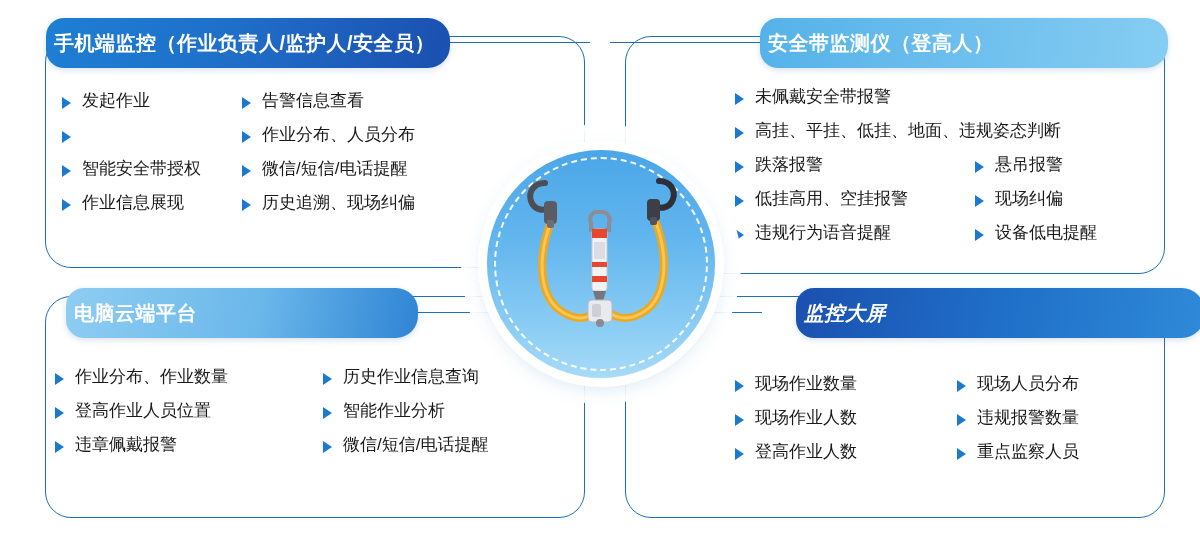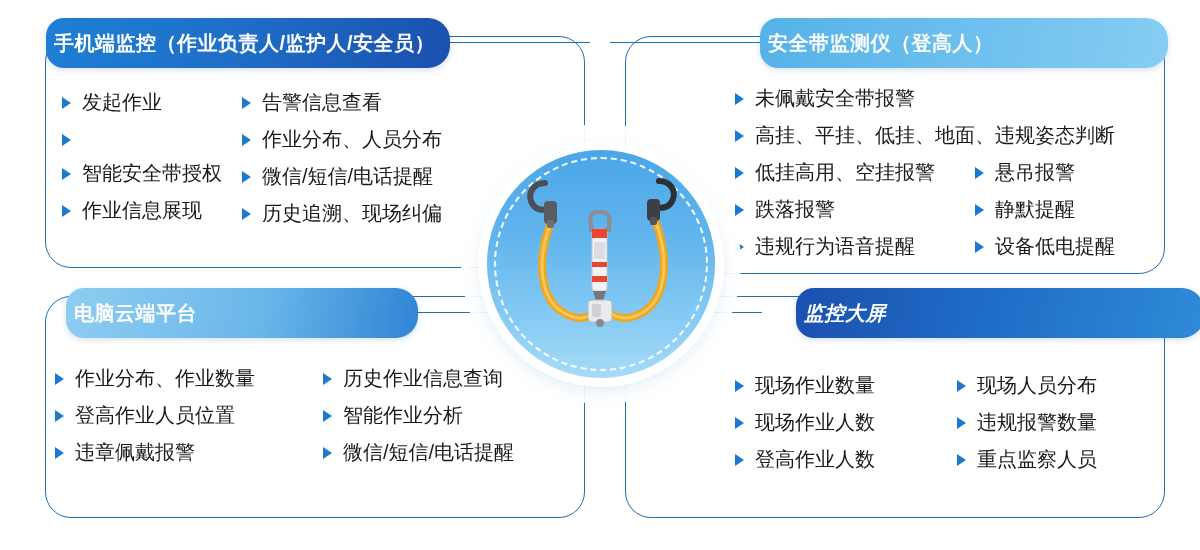--- a/index.html
+++ b/index.html
@@ -55,21 +55,21 @@
 
   
   .body{
     position:absolute;
     display:flex;
     z-index:3;
   }
   .col{display:flex;flex-direction:column;}
   .row{
     display:flex;align-items:flex-start;
-    font-size:20px;color:#1a1a1a;
+    font-size:17px;color:#1a1a1a;
     line-height:1;
     margin-bottom:17px;
     white-space:nowrap;
   }
   .tri{
     width:0;height:0;flex:0 0 auto;
     border-top:6.5px solid transparent;
     border-bottom:6.5px solid transparent;
     border-left:9px solid #1b79d0;
     margin-right:11px;
@@ -191,41 +191,41 @@
         <div class="row">
           <span class="tri"></span>
           <span>未佩戴安全带报警</span>
         </div>
         <div class="row">
           <span class="tri"></span>
           <span>高挂、平挂、低挂、地面、违规姿态判断</span>
         </div>
         <div class="row">
           <span class="tri"></span>
+          <span>跌落报警</span>
+        </div>
+        <div class="row">
+          <span class="tri"></span>
           <span>低挂高用、空挂报警</span>
-        </div>
-        <div class="row">
-          <span class="tri"></span>
-          <span>跌落报警</span>
         </div>
         <div class="row">
           <span class="tri"></span>
           <span>违规行为语音提醒</span>
         </div>
       </div>
     <div class="col">
         <div class="row" style="visibility: hidden;">&nbsp;</div>
         <div class="row" style="visibility: hidden;">&nbsp;</div>
         <div class="row">
           <span class="tri"></span>
           <span>悬吊报警</span>
         </div>
         <div class="row">
           <span class="tri"></span>
-          <span>静默提醒</span>
+          <span>现场纠偏</span>
         </div>
         <div class="row">
           <span class="tri"></span>
           <span>设备低电提醒</span>
         </div>
       </div>
   </div>
 
   <div class="body bl">
     <div class="col">

